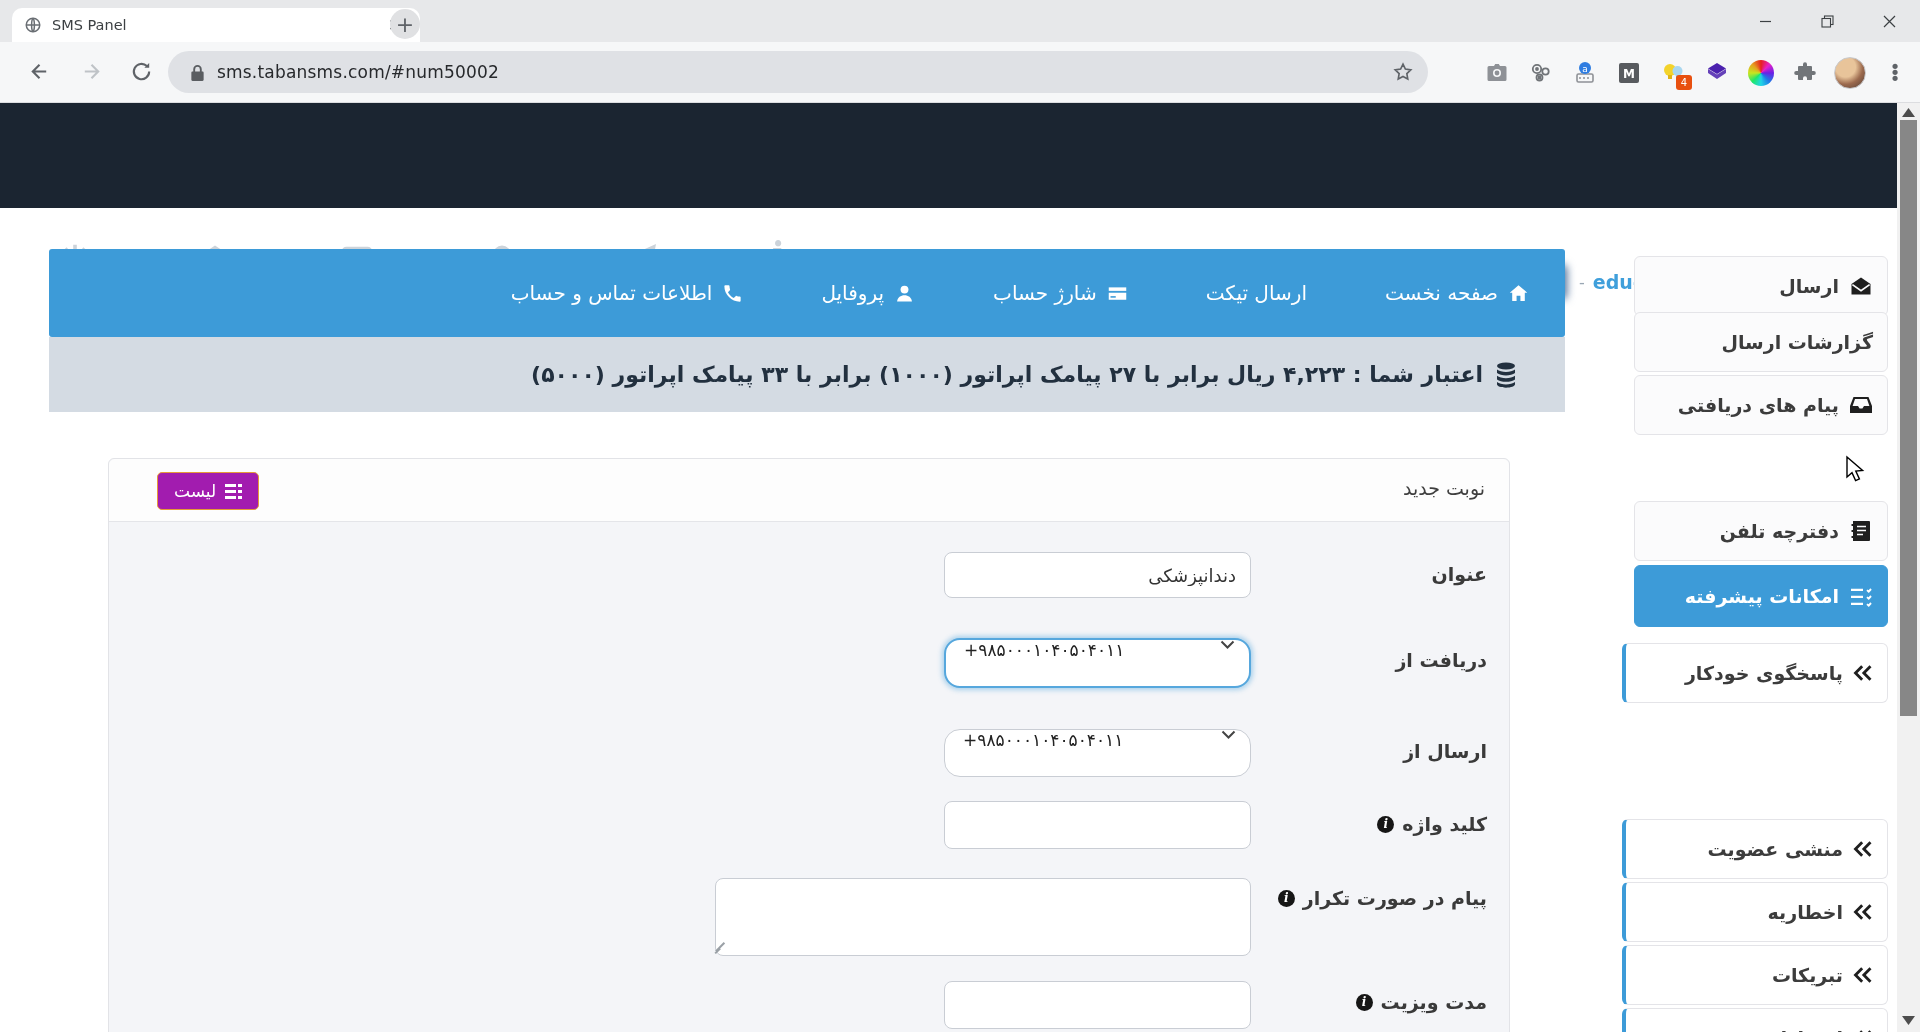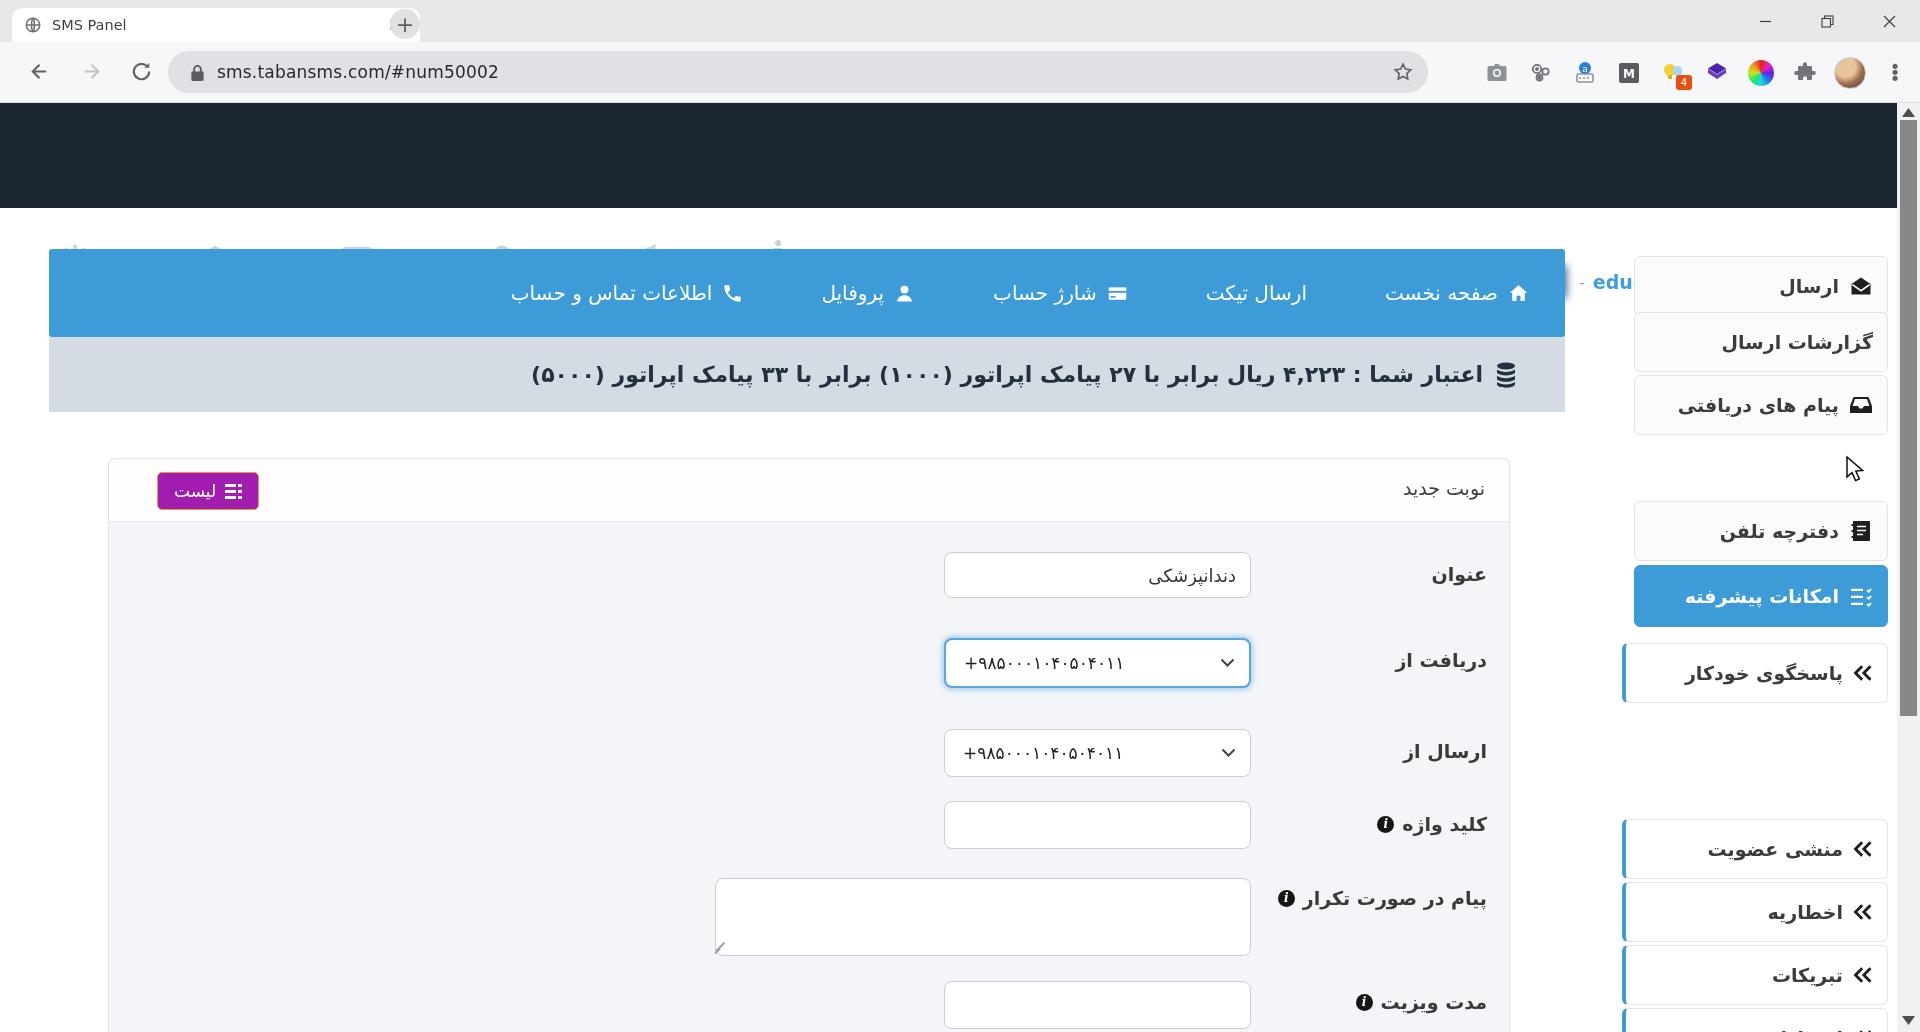--- a/index.html
+++ b/index.html
@@ -55,21 +55,21 @@
   
   .panel { position:absolute; left:108px; top:458px; width:1402px; height:600px; background:#f4f5f8; border:1px solid #e2e3e7; border-radius:6px 6px 0 0; }
   .panel-head { position:absolute; left:0; top:0; width:100%; height:63px; background:#fdfdfd; border-bottom:1px solid #e4e5e9; border-radius:6px 6px 0 0; }
   .panel-title { position:absolute; right:24px; top:18px; font-size:19px; color:#3f3f3f; direction:rtl; }
   .list-btn { position:absolute; left:24px; top:13px; height:38px; padding:0 16px; background:#a21caf; border:1px solid #e69a38; border-radius:5px; color:#fff; font-size:17px; display:flex; align-items:center; gap:9px; direction:rtl; cursor:pointer;margin-left:24px; }
   .list-btn svg { width:17px; height:15px; }
 
   .frm-label { position:absolute; direction:rtl; display:flex; align-items:center; gap:8px; font-size:19px; font-weight:600; color:#3a3a3a; }
   .info-ic { width:17px; height:17px; border-radius:50%; background:#161616; color:#fff; font-family:"DejaVu Serif",serif; font-size:12px; font-weight:bold; display:flex; align-items:center; justify-content:center; font-style:italic; }
   .frm-input { position:absolute; background:#fff; border:1px solid #c9cdd4; border-radius:8px; font-size:18px; color:#333; font-family:"DejaVu Sans",sans-serif; padding:0 14px; direction:rtl; }
-  .fakesel { position:absolute; background:#fff; border:1px solid #c9cdd4; border-radius:8px; display:flex; align-items:center; cursor:default;gap:12px; }
+  .fakesel { position:absolute; background:#fff; border:1px solid #c9cdd4; border-radius:16px; display:flex; align-items:flex-start; cursor:default;gap:12px; }
   .fakesel .val { direction:ltr; font-size:17px; color:#222; padding-left:18px; flex:1; text-align:left; }
   .fakesel .chev { width:15px; height:10px; color:#444; margin-right:14px; }
   .fakesel.focused { border:2px solid #56a7dd; box-shadow:0 0 5px 2px rgba(77,163,220,.45); }
   .frm-textarea { position:absolute; background:#fff; border:1px solid #c9cdd4; border-radius:8px; resize:none; font-family:"DejaVu Sans",sans-serif; }
   .resize-grip { position:absolute; width:12px; height:12px; pointer-events:none; }
   .resize-grip::before, .resize-grip::after { content:""; position:absolute; background:#9aa0a6; height:1.5px; transform:rotate(-45deg); }
   .resize-grip::before { width:12px; left:-1px; top:4px; }
   .resize-grip::after { width:7px; left:-1px; top:8px; }
 
   

